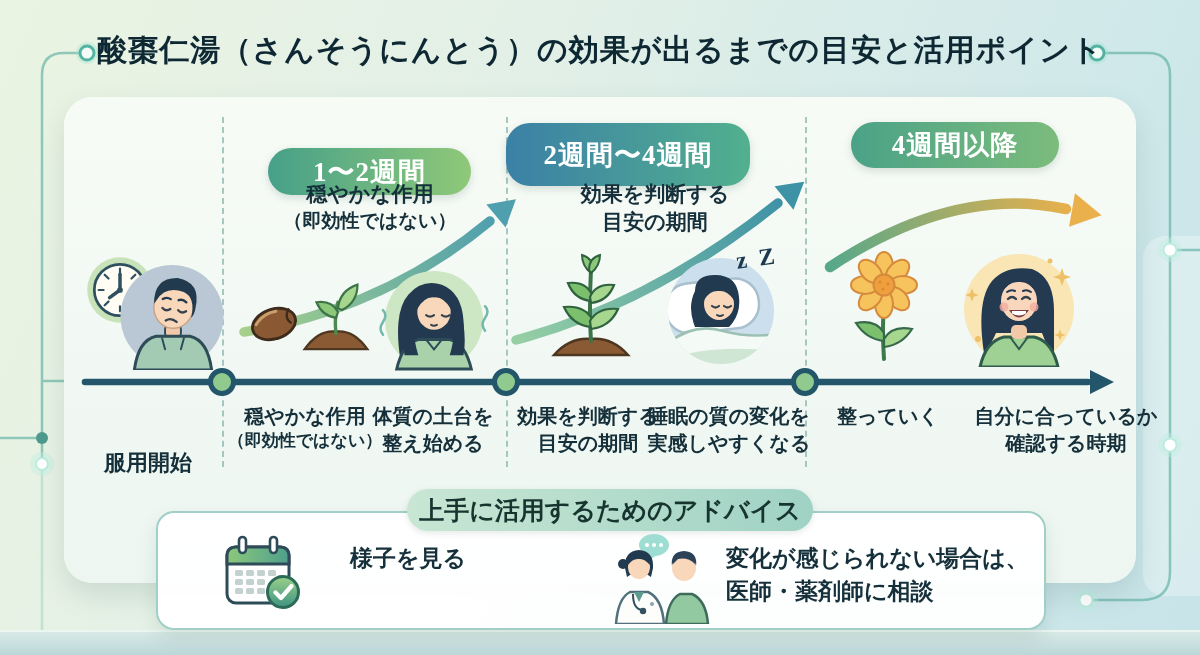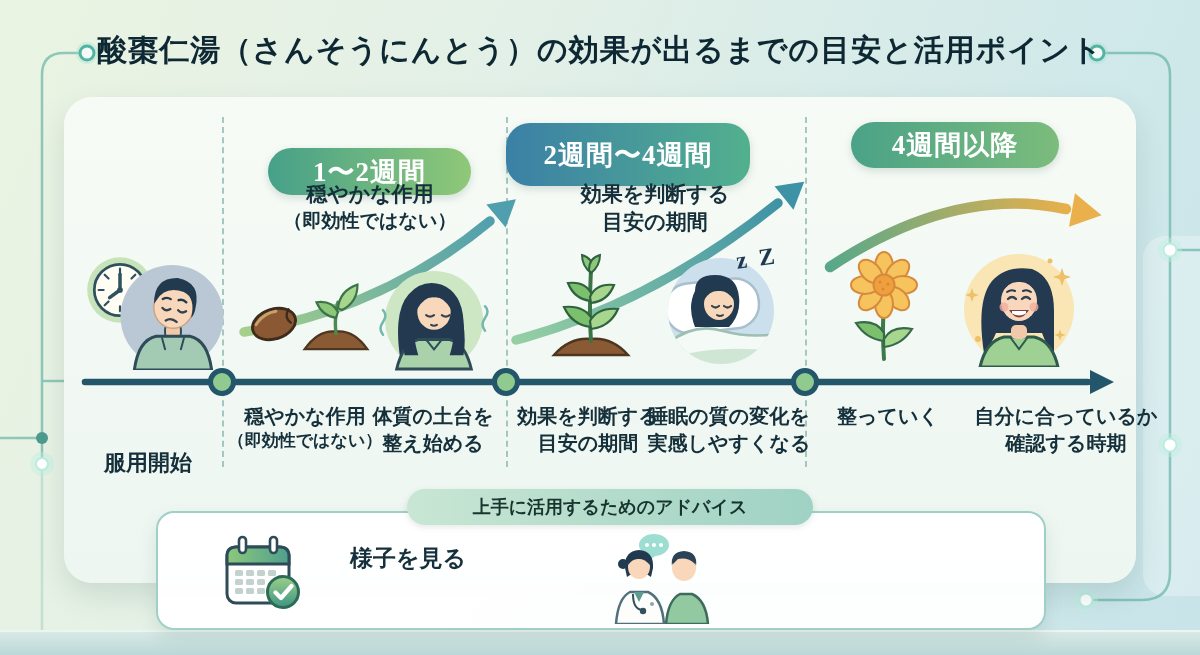--- a/index.html
+++ b/index.html
@@ -33,23 +33,23 @@
   .icon{position:absolute;z-index:2;}
   .tl-label{position:absolute;top:306px;transform:translateX(-50%);z-index:3;text-align:center;
     color:#15303a;font-weight:800;font-size:20px;line-height:1.35;white-space:nowrap;}
   .tl-label.first{top:311px;font-size:22px;margin-top:40px;}
   .tl-label .l2.small{font-size:17px;}
   .zz{position:absolute;left:672px;top:148px;z-index:3;font-weight:800;font-size:24px;
     color:#1d3950;transform:rotate(-8deg);letter-spacing:3px;}
   .advice-box{position:absolute;left:156px;top:511px;width:886px;height:115px;z-index:4;
     background:rgba(255,255,255,.95);border:2px solid #9fcfc6;border-radius:18px;
     box-shadow:0 8px 18px rgba(70,110,100,.14);}
-  .advice-pill{position:absolute;left:407px;top:489px;width:406px;height:36px;z-index:5;
+  .advice-pill{position:absolute;left:407px;top:489px;width:406px;height:42px;z-index:5;
     display:flex;align-items:center;justify-content:center;border-radius:22px;
-    background:linear-gradient(90deg,#c9e6d4,#9fd2c4);color:#17342f;font-weight:800;font-size:18px;
+    background:linear-gradient(90deg,#c9e6d4,#9fd2c4);color:#17342f;font-weight:800;font-size:25px;
     box-shadow:0 2px 6px rgba(60,100,90,.15);}
   .advice-icon{position:absolute;z-index:5;}
   .advice-text{position:absolute;top:542px;z-index:5;color:#15303a;font-weight:800;font-size:23px;
     line-height:1.45;white-space:nowrap;}
   .advice-text.t1{left:350px;}
   .advice-text.t2{left:726px;}
 </style>
 </head>
 <body>
 
@@ -371,14 +371,18 @@
     <path d="M4 92 Q6 66 18 60 L36 60 Q50 66 52 92 Z" fill="#fdfdfb" stroke="#52707c" stroke-width="2.5"></path>
     <path d="M22 60 L27 70 L32 60 Z" fill="#5d9b90"></path>
     <path d="M21 62 Q21 77 30 78" fill="none" stroke="#33505e" stroke-width="2"></path>
     <circle cx="31" cy="79" r="3.2" fill="#33505e"></circle>
     <circle cx="40" cy="72" r="2" fill="#8aa4ad"></circle>
     <path d="M60 34 Q58 20 72 19 Q86 20 84 34 Q78 24 66 26 Q62 28 60 34 Z" fill="#2b4257"></path>
     <ellipse cx="72" cy="36" rx="12" ry="13" fill="#f8d7ba"></ellipse>
     <path d="M61 32 Q60 22 72 21 Q84 22 83 32 Q76 25 66 27 Z" fill="#2b4257"></path>
     <path d="M54 92 Q56 68 68 62 L80 62 Q94 68 96 92 Z" fill="#92c9a0" stroke="#3e6b5c" stroke-width="2.5"></path>
   </svg>
+  <div class="advice-text t2">
+    <span style="display:block">変化が感じられない場合は、</span>
+    <span style="display:block">医師・薬剤師に相談</span>
+  </div>
 
 </div>
 
 </body></html>

